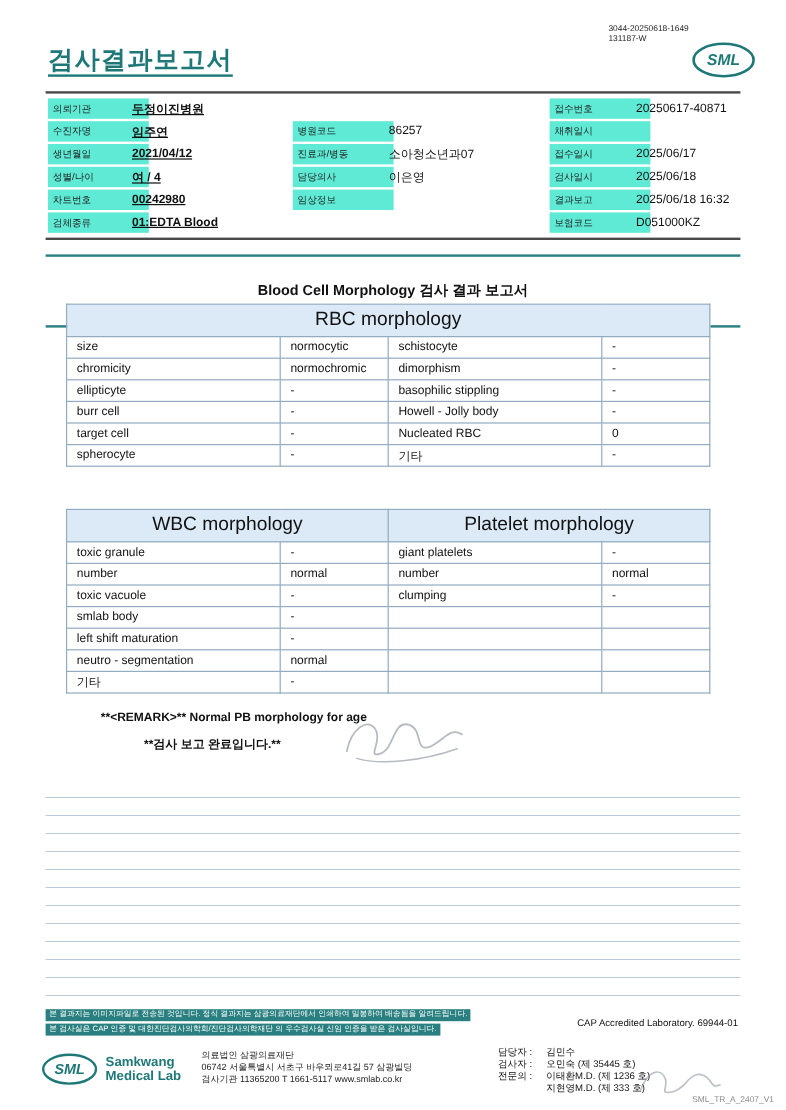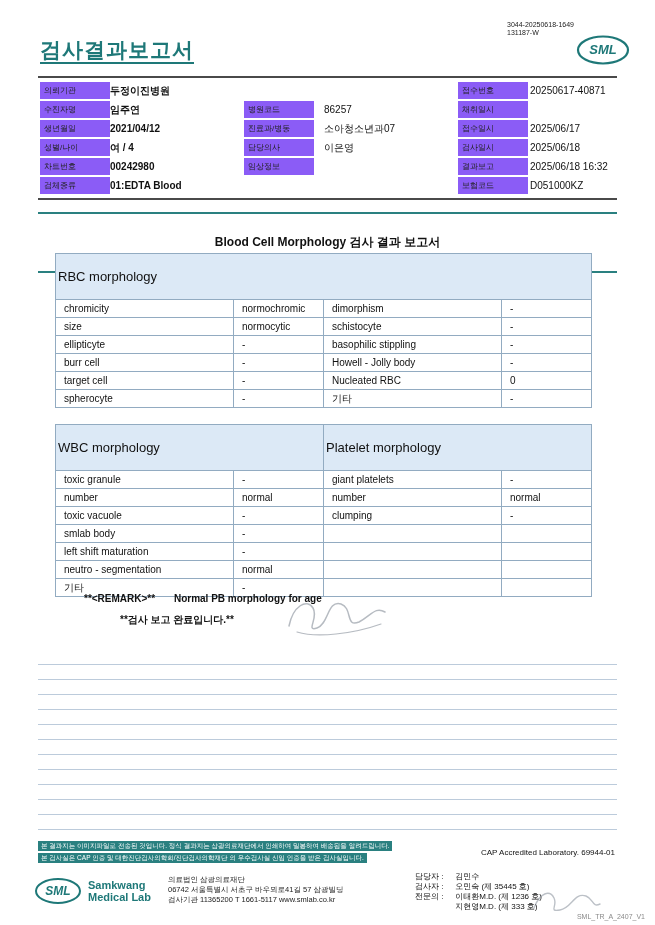--- a/index.html
+++ b/index.html
@@ -17,47 +17,47 @@
   }
   .logo-top { position:absolute; left:576px; top:33px; }
   
   .info {
     position:absolute; left:38px; top:76px; width:579px;
     border-top:2px solid #4a4a4a; border-bottom:2px solid #4a4a4a;
     padding:3px 0 3px 2px; box-sizing:border-box;
   }
   .irow { display:grid; grid-template-columns:62px 142px 72px 142px 64px 1fr; align-items:center; height:19px; }
   .chip {
-    display:inline-block; width:70px; box-sizing:border-box;
-    background:#8b5cf6; color:#222; font-size:8px; padding:3px 4px;
+    display:inline-block; width:84px; box-sizing:border-box;
+    background:#5eead4; color:#222; font-size:8px; padding:3px 4px;
     text-align:justify; text-align-last:justify; white-space:nowrap; overflow:hidden;
   }
   .ival { font-size:10px; padding-left:8px; white-space:nowrap; }
-  .ival.b { font-weight:bold; }
+  .ival.b { font-weight:bold;text-decoration:underline; }
   
   .section-band {
     position:absolute; left:38px; top:212px; width:579px; box-sizing:border-box;
     border-top:2px solid #2a8080; border-bottom:2px solid #2a8080;
     padding:20px 0; text-align:center; font-weight:bold; font-size:12px; color:#111;
   }
   
   .mtable { position:absolute; left:55px; border-collapse:collapse; table-layout:fixed; width:536px; }
   .mtable td {
     border:1px solid #92abc1; height:15px; font-size:10px; color:#111;
     padding:1px 2px 1px 8px; white-space:nowrap; overflow:hidden;
   }
   .mtable th {
     border:1px solid #92abc1; background:#dce9f6; height:15px;
-    font-size:13px; font-weight:normal; padding:15px 2px; text-align:left;
+    font-size:16px; font-weight:normal; padding:4px 2px; text-align:center;
   }
   .t-rbc { top:253px; }
   .t-wbc { top:424px; }
   
   .remark1 { position:absolute; left:84px; top:593px; font-size:10px; font-weight:bold; white-space:nowrap; }
-  .remark1 .rm-text { margin-left:16px; }
+  .remark1 .rm-text { margin-left:0; }
   .remark2 { position:absolute; left:120px; top:613px; font-size:10px; font-weight:bold; white-space:nowrap; }
   .stamp1 { position:absolute; left:283px; top:588px; opacity:.55; }
   .stamp2 { position:absolute; left:528px; top:882px; opacity:.5; }
   
   .ruled {
     position:absolute; left:38px; top:650px; width:579px; height:188px;
     background:repeating-linear-gradient(to bottom, transparent 0px, transparent 14px, #bccbdb 14px, #bccbdb 15px);
   }
   
   .notice { position:absolute; left:38px; top:841px; }
@@ -147,29 +147,29 @@
         <col style="width:178px">
         <col style="width:90px">
         <col style="width:178px">
         <col style="width:90px">
       </colgroup>
     <tbody>
         <tr>
       <th colspan="4">RBC morphology</th>
     </tr>
     <tr>
+      <td>size</td>
+          <td>normocytic</td>
+      <td>schistocyte</td>
+          <td>-</td>
+    </tr>
+    <tr>
       <td>chromicity</td>
           <td>normochromic</td>
       <td>dimorphism</td>
-          <td>-</td>
-    </tr>
-    <tr>
-      <td>size</td>
-          <td>normocytic</td>
-      <td>schistocyte</td>
           <td>-</td>
     </tr>
     <tr>
       <td>ellipticyte</td>
           <td>-</td>
       <td>basophilic stippling</td>
           <td>-</td>
     </tr>
     <tr>
       <td>burr cell</td>

